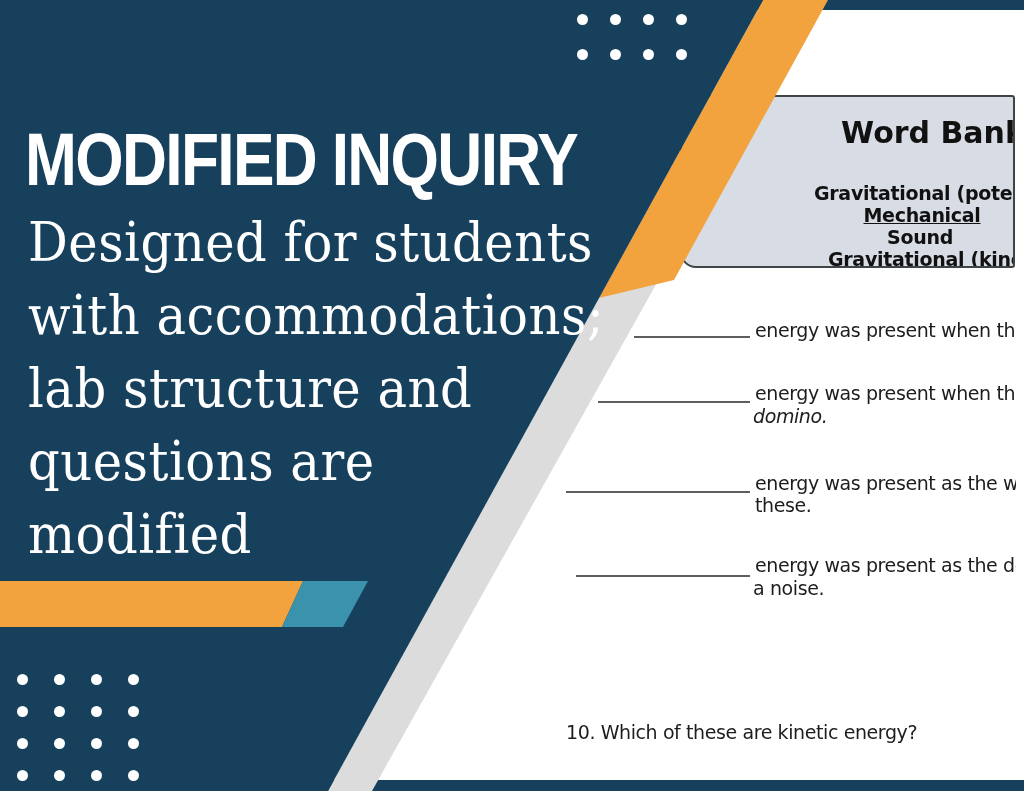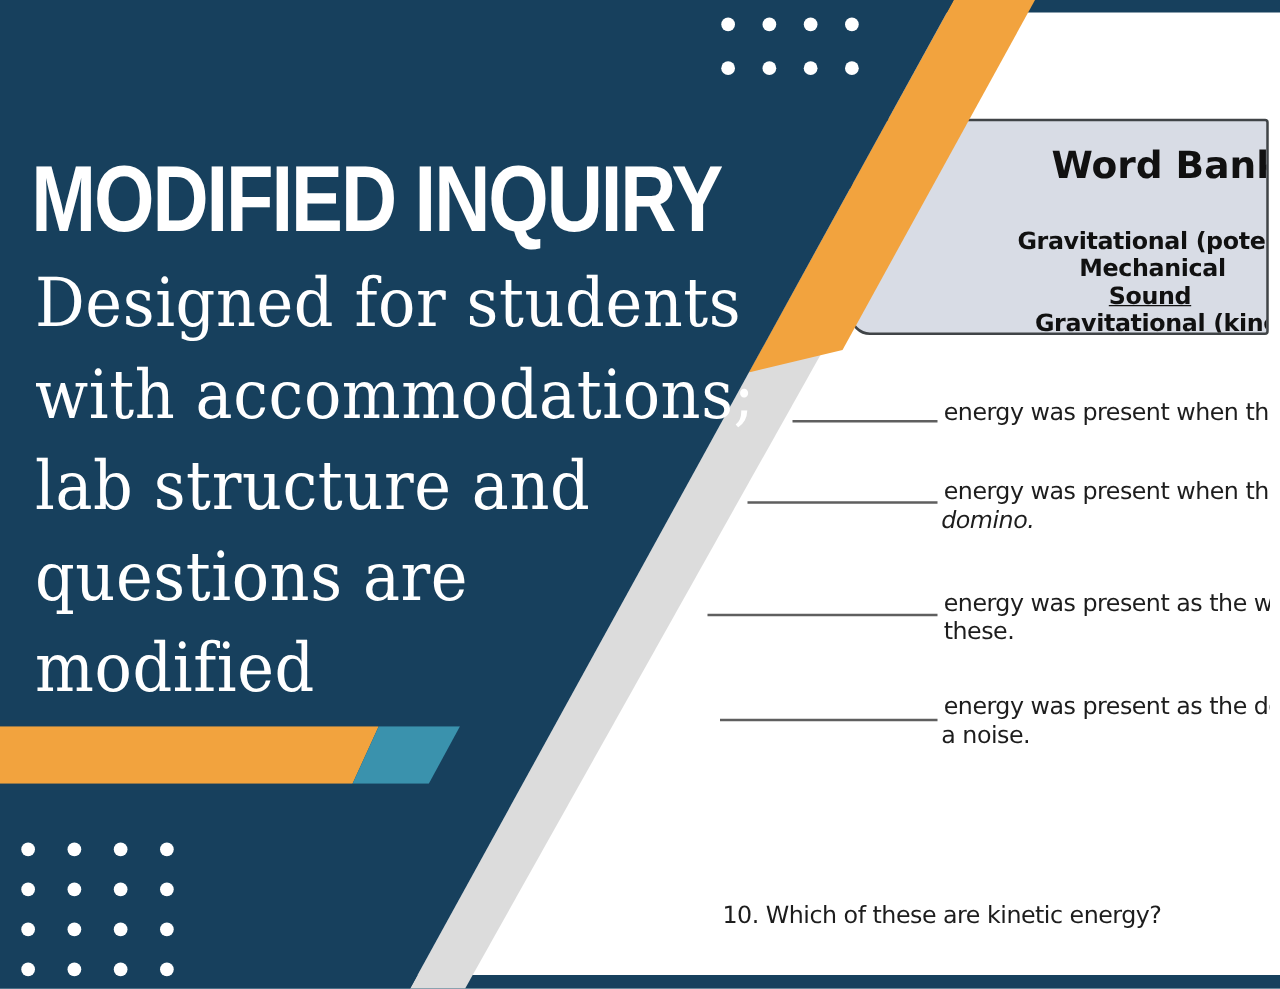--- a/index.html
+++ b/index.html
@@ -57,41 +57,41 @@
 <body>
 
 <div class="abs bar-top"></div>
 <div class="abs bar-bottom"></div>
 
 <div class="abs sheet">
 
   <div class="wordbank">
     <div class="wb-title">Word Bank</div>
     <div class="wb-word" style="left:132px;top:85px;">Gravitational (potenti</div>
-    <div class="wb-word" style="left:240px;top:107px;transform:translateX(-50%);">Mechanical</div>
-    <div class="wb-word" style="left:238px;top:129px;transform:translateX(-50%);text-decoration:underline;">Sound</div>
+    <div class="wb-word" style="left:240px;top:107px;transform:translateX(-50%);text-decoration:underline;">Mechanical</div>
+    <div class="wb-word" style="left:238px;top:129px;transform:translateX(-50%);">Sound</div>
     <div class="wb-word" style="left:146px;top:151px;">Gravitational (kineti</div>
   </div>
 
   <div class="blank-line" style="left:634px;top:336px;width:116px;"></div>
   <div class="sheet-text" style="left:755px;top:319px;">energy was present when the</div>
 
   <div class="blank-line" style="left:598px;top:401px;width:152px;"></div>
   <div class="sheet-text" style="left:755px;top:382px;">energy was present when the</div>
   <div class="sheet-text" style="left:753px;top:405px;font-style:italic;">domino.</div>
 
   <div class="blank-line" style="left:566px;top:491px;width:184px;"></div>
   <div class="sheet-text" style="left:755px;top:472px;">energy was present as the wat</div>
   <div class="sheet-text" style="left:755px;top:494px;">these.</div>
 
   <div class="blank-line" style="left:576px;top:575px;width:174px;"></div>
   <div class="sheet-text" style="left:755px;top:554px;">energy was present as the dom</div>
   <div class="sheet-text" style="left:753px;top:577px;">a noise.</div>
 
-  <div class="sheet-text" style="left:578px;top:721px;">10. Which of these are kinetic energy?</div>
+  <div class="sheet-text" style="left:566px;top:721px;">10. Which of these are kinetic energy?</div>
 </div>
 
 <div class="abs band-gray"></div>
 <div class="abs band-orange"></div>
 <div class="abs panel-navy"></div>
 <div class="abs stripe-orange"></div>
 <div class="abs stripe-teal"></div>
 
 <div class="abs title">MODIFIED INQUIRY</div>
 <div class="sub" style="top:211px;">Designed for students</div>

